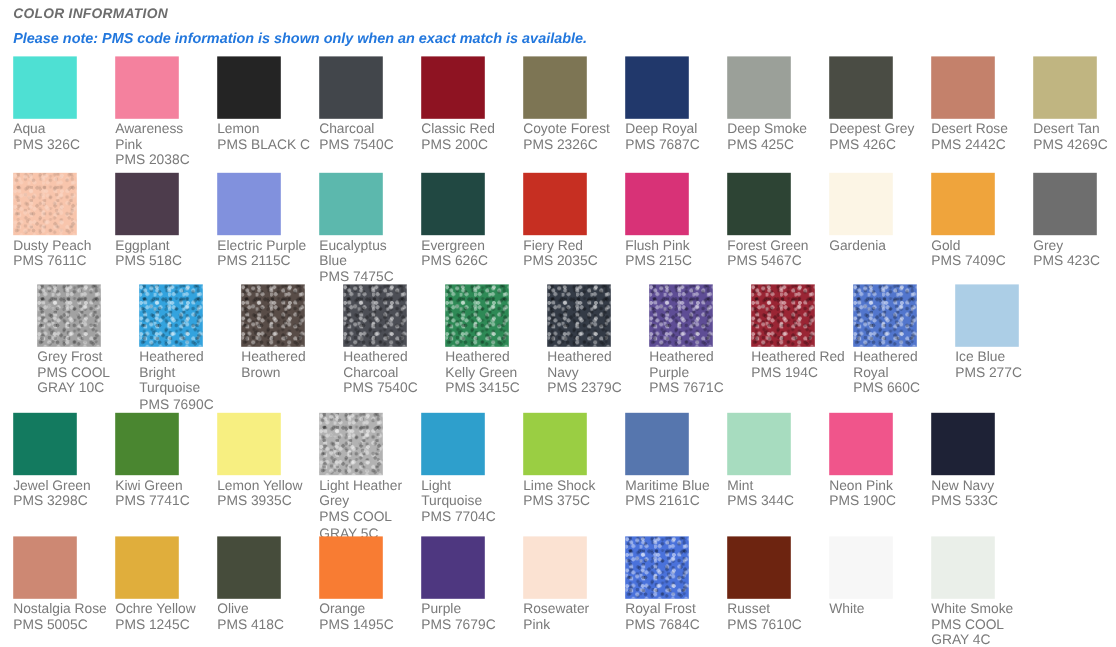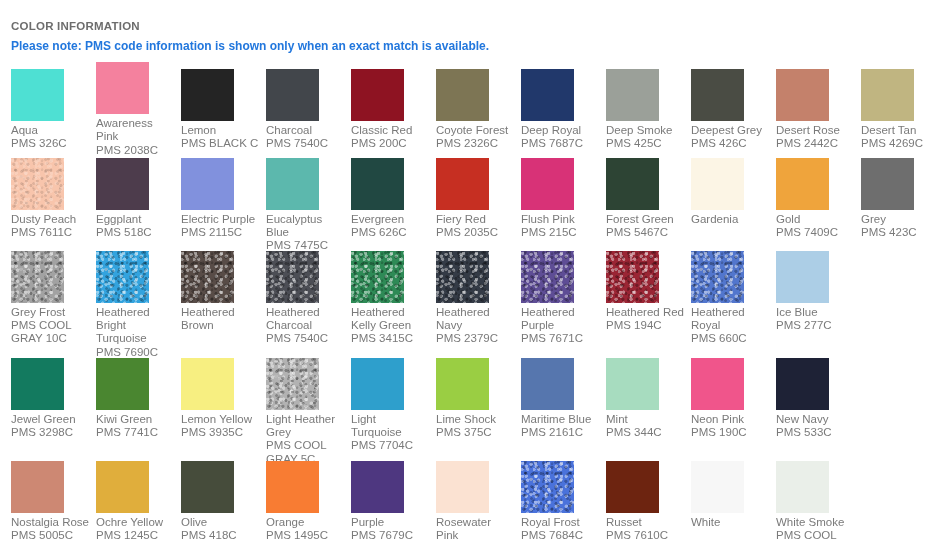--- a/index.html
+++ b/index.html
@@ -16,21 +16,22 @@
     overflow: hidden;
   }
   #page {
     position: relative;
     width: 930px;
     height: 539px;
     box-sizing: border-box;
     padding: 0;
   }
   .header-block {
-    padding: 19px 0 0 11px;
+    padding: 5px 0 0 11px;
+    font-style: italic;
   }
   .section-title {
     font-size: 11.5px;
     font-weight: bold;
     color: #6d6d6d;
     letter-spacing: 0.02em;
     line-height: 15px;
     margin: 0;
   }
   .note {
@@ -43,23 +44,23 @@
   .grid {
     position: relative;
     margin-top: 7px;
     padding-left: 11px;
     box-sizing: border-box;
   }
   .row {
     display: flex;
     align-items: flex-start;
   }
-  .row-1 { height: 97px; align-items: center; }
+  .row-1 { height: 97px; }
   .row-2 { height: 93px; }
-  .row-3 { height: 107px; }
+  .row-3 { height: 107px; margin-left: 20px; }
   .row-4 { height: 103px; }
   .row-5 { height: 101px; }
 
   .cell {
     width: 85px;
     flex: 0 0 85px;
     box-sizing: border-box;
     padding-right: 7px;
   }
   .swatch {

